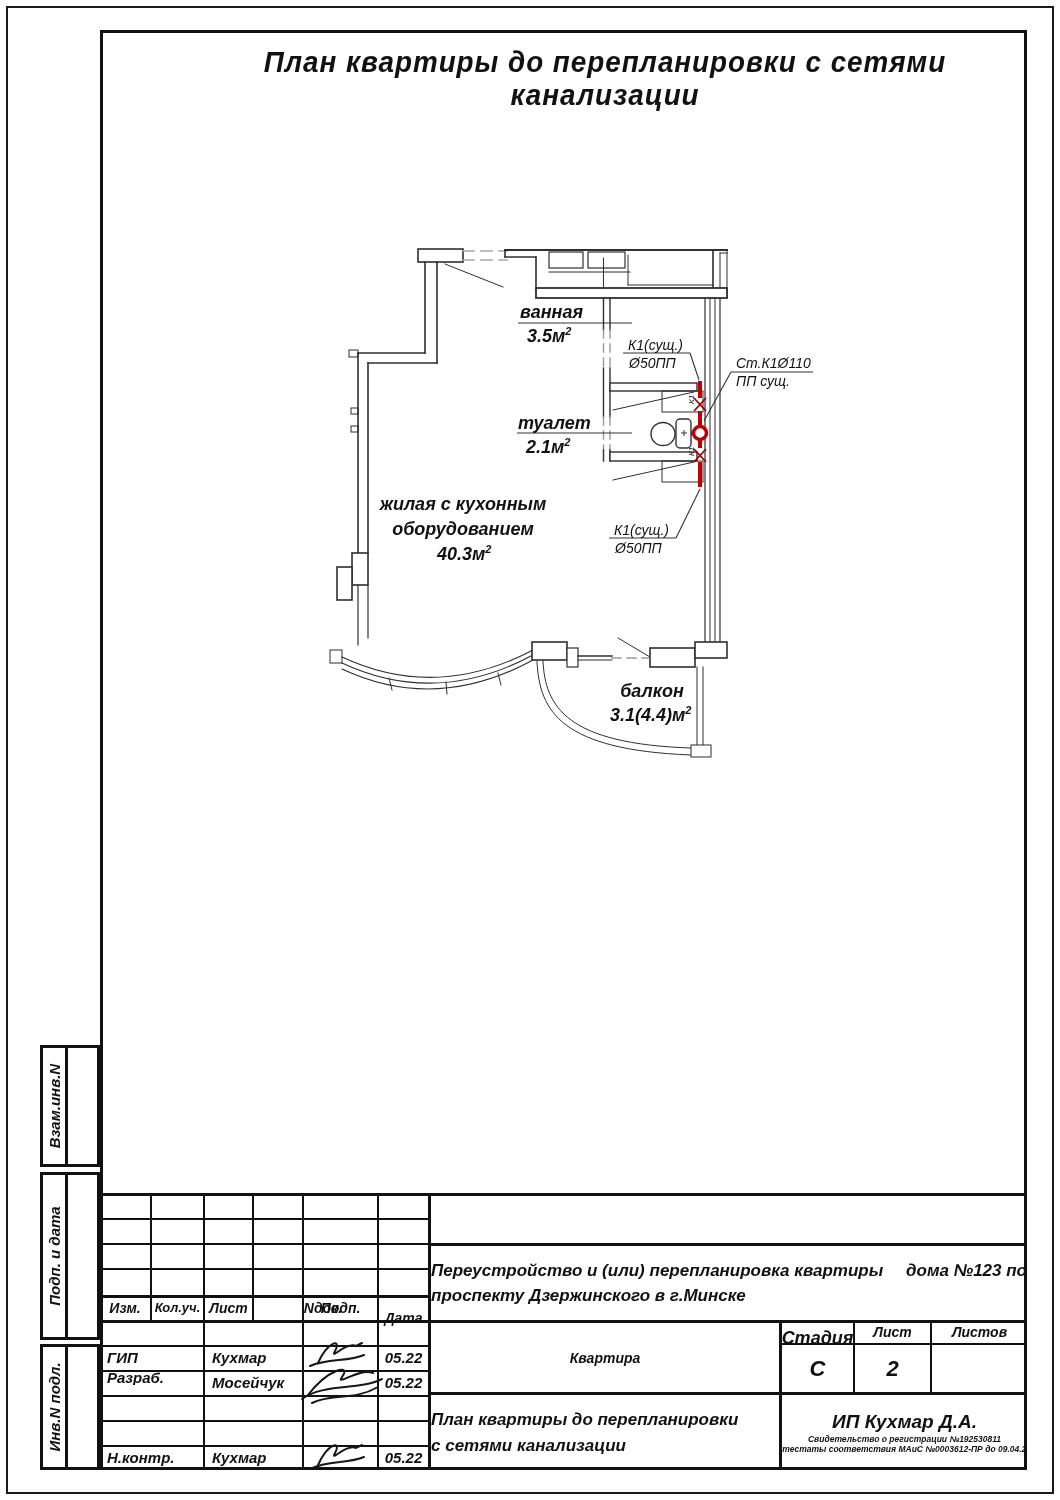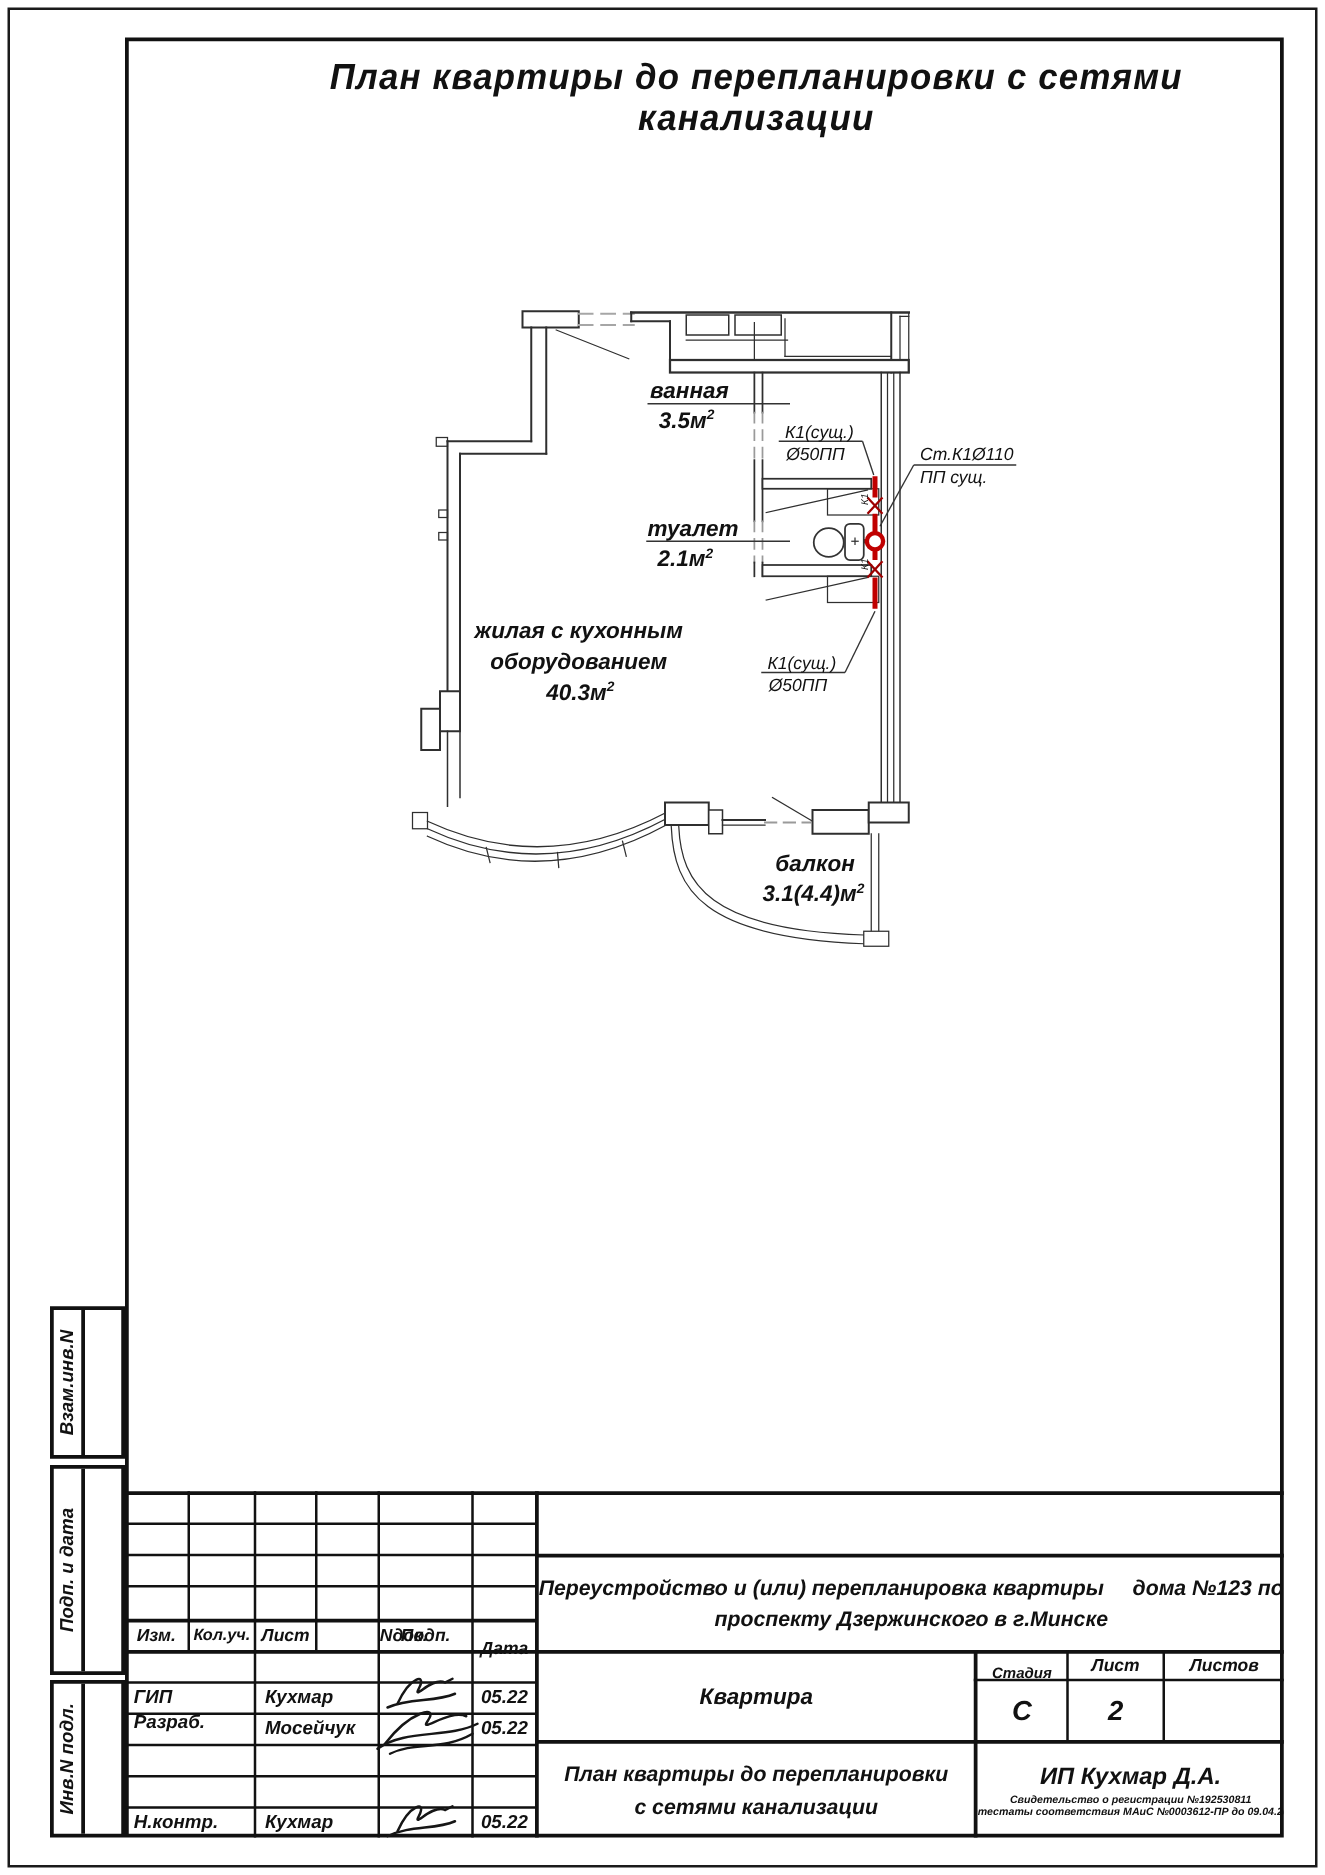--- a/index.html
+++ b/index.html
@@ -18,21 +18,21 @@
   .vstamp .lab span{position:absolute;left:50%;top:50%;transform:translate(-50%,-50%) rotate(-90deg);
         white-space:nowrap;font-style:italic;font-weight:bold;font-size:15px;}
   .vstamp .emptycol{flex:1;}
   
   .tb{position:absolute;left:100px;top:1193px;width:927px;height:277px;}
   .ln{position:absolute;background:#111;}
   .cell{position:absolute;display:flex;align-items:center;justify-content:center;
         font-style:italic;font-weight:bold;overflow:hidden;white-space:nowrap;}
   .cell.left{justify-content:flex-start;padding-left:7px;}
   .obj{flex-direction:column;line-height:1.5;}
-  .objrow{display:flex;width:100%;justify-content:center;gap:0;}
+  .objrow{display:flex;width:100%;gap:0;}
   .firmcell{flex-direction:column;line-height:1.25;}
   .small{font-size:8.5px;}
   .sig-overlay{position:absolute;left:196px;top:140px;pointer-events:none;}
   svg text{font-family:"Liberation Sans",sans-serif;font-style:italic;fill:#111;}
 </style>
 </head>
 <body>
 
 <div class="sheet">
   <div class="outer-border"></div>
@@ -265,23 +265,23 @@
       <div class="objrow">
         <span>Переустройство и (или) перепланировка квартиры</span>
         <span style="width:58px;"></span>
         <span>дома №123 по</span>
       </div>
       <div class="objrow">
           <span>проспекту Дзержинского в г.Минске</span>
         </div>
     </div>
 
-    <div class="cell" style="left:331px;top:130px;width:348px;height:69px;font-size:18px;">Квартира</div>
-
-    <div class="cell" style="left:682px;top:127px;width:71px;height:36px;font-size:12px;">Стадия</div>
+    <div class="cell" style="left:331px;top:130px;width:348px;height:69px;font-size:14px;">Квартира</div>
+
+    <div class="cell" style="left:682px;top:127px;width:71px;height:36px;font-size:18px;">Стадия</div>
     <div class="cell" style="left:755px;top:127px;width:75px;height:23px;font-size:14px;">Лист</div>
     <div class="cell" style="left:832px;top:127px;width:95px;height:23px;font-size:14px;text-align:center;">Листов</div>
     <div class="cell" style="left:682px;top:152px;width:71px;height:47px;font-size:22px;">С</div>
     <div class="cell" style="left:755px;top:152px;width:75px;height:47px;font-size:22px;">2</div>
     <div class="cell" style="left:832px;top:152px;width:95px;height:47px;font-size:22px;"></div>
 
     <div class="cell obj" style="left:331px;top:202px;width:348px;height:75px;font-size:17px;">
       <div class="objrow">
           <span>План квартиры до перепланировки</span>
         </div>

